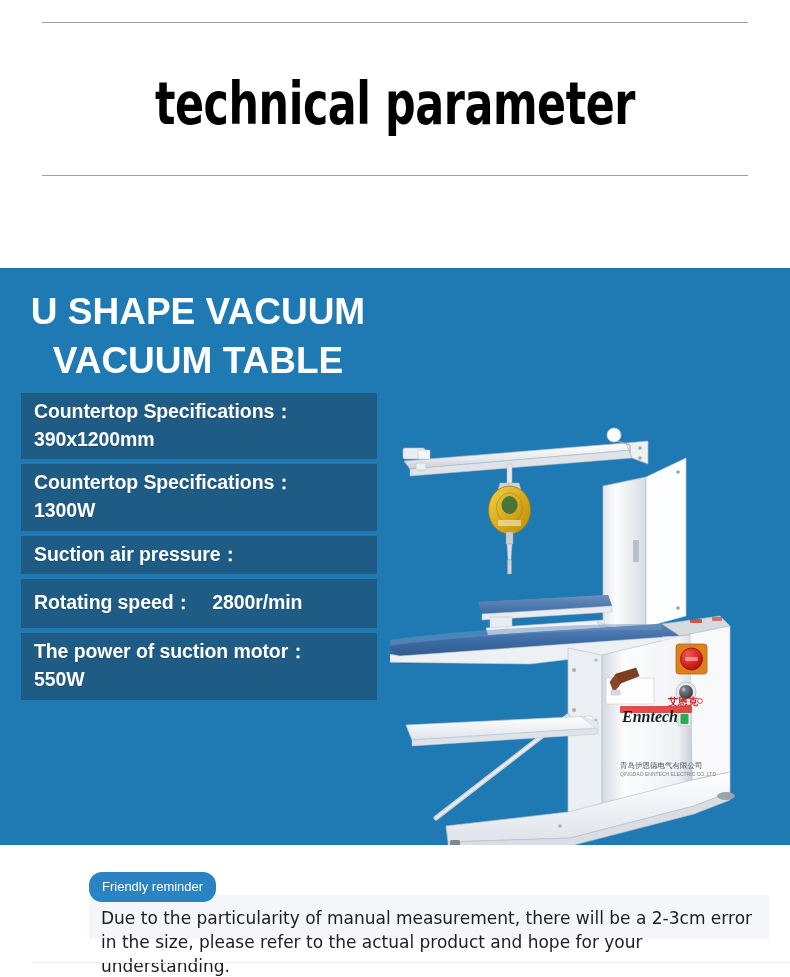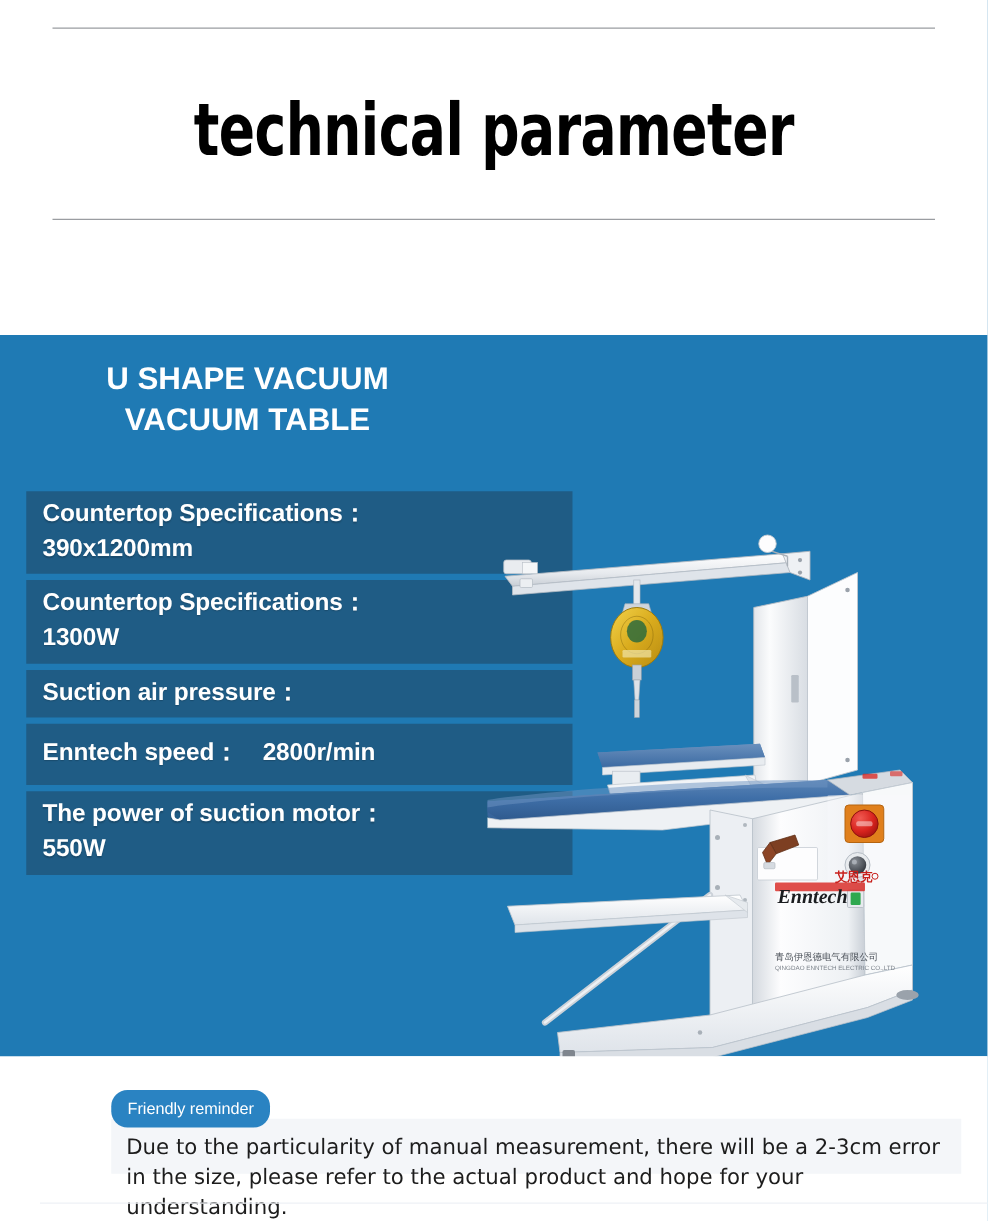--- a/index.html
+++ b/index.html
@@ -16,24 +16,24 @@
     font-family:"DejaVu Sans Condensed","Liberation Sans Narrow","Liberation Sans", sans-serif;
     font-size:58px; font-weight:bold; color:#000; letter-spacing:-0.5px;
     transform:scaleX(0.82); transform-origin:center;
   }
 
   
   .panel { position:absolute; left:0; top:268px; width:790px; height:577px; background:#1f7ab4; overflow:hidden; }
 
   .product-title {
     position:absolute; left:22px; top:19px; width:352px; text-align:center;
-    font-size:25px; font-weight:bold; color:#ffffff; line-height:1.33;
-  }
-
-  .spec-list { position:absolute; left:21px; top:125px; width:437px; }
+    font-size:37px; font-weight:bold; color:#ffffff; line-height:1.33;
+  }
+
+  .spec-list { position:absolute; left:21px; top:125px; width:356px; }
   .spec-row {
     background:#1f5c85; color:#ffffff; font-weight:bold; font-size:19.5px;
     line-height:1.42; padding:5px 12px 6px 13px; margin-bottom:5px;
     letter-spacing:-0.1px; text-shadow:0 1px 1px rgba(0,0,0,.18);
   }
   .spec-row .v { display:block; }
   .spec-row.single { padding-top:10px; padding-bottom:11px; }
   .spec-row.single .k { display:inline; }
   .spec-row.single .v { display:inline; margin-left:14px; }
   .spec-row.indent .v { padding-left:5px; }
@@ -79,21 +79,21 @@
       <span class="v">390x1200mm</span>
     </div>
     <div class="spec-row">
       <span class="k">Countertop Specifications：</span>
       <span class="v">1300W</span>
     </div>
     <div class="spec-row indent">
       <span class="k">Suction air pressure：</span>
     </div>
     <div class="spec-row single">
-      <span class="k">Enntech speed：</span>
+      <span class="k">Rotating speed：</span>
       <span class="v">2800r/min</span>
     </div>
     <div class="spec-row">
       <span class="k">The power of suction motor：</span>
       <span class="v">550W</span>
     </div>
   </div>
 </div>
 
 <div class="product">

